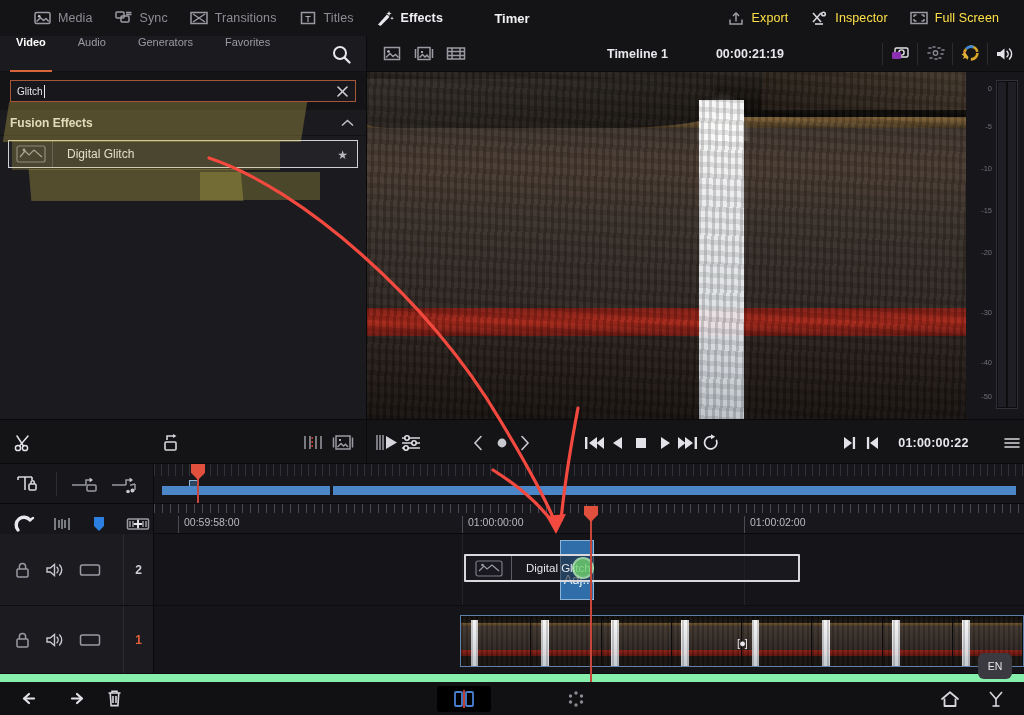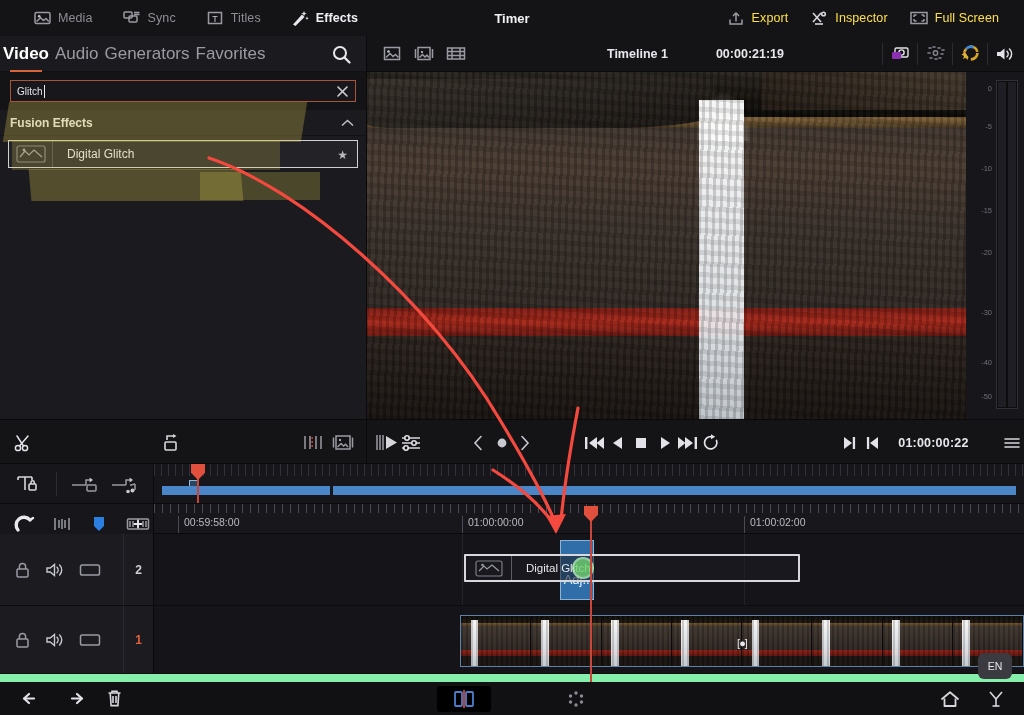--- a/index.html
+++ b/index.html
@@ -10,21 +10,21 @@
     overflow: hidden;
     color: #d8d8dc;
   }
   #app { position: relative; width: 1024px; height: 715px; }
 
   
   .topbar {
     position: absolute; left: 0; top: 0; width: 1024px; height: 36px;
     background: #141417; display: flex; align-items: center;
   }
-  .topnav { display: flex; align-items: center; gap: 8px; padding-left: 22px; text-align: right; }
+  .topnav { display: flex; align-items: center; gap: 0px; padding-left: 22px; text-align: right; }
   .topnav-item {
     display: flex; align-items: center; gap: 7px;
     padding: 0 11px; height: 36px; cursor: pointer;
     font-size: 12.5px; color: #8d8d95; letter-spacing: .1px;
   }
   .topnav-item.active { color: #f0f0f4; font-weight: bold; }
   .topnav-item .ic { width: 18px; height: 16px; display: flex; align-items: center; justify-content: center; }
   .topbar-title {
     position: absolute; left: 0; right: 0; top: 0; height: 36px;
     display: flex; align-items: center; justify-content: center;
@@ -41,22 +41,22 @@
   
   .fxpanel {
     position: absolute; left: 0; top: 36px; width: 367px; height: 383px;
     background: #1b1b1f; border-right: 1px solid #0a0a0c;
   }
   .fxtabs {
     height: 36px; display: flex; align-items: center;
     border-bottom: 1px solid #111114; background: #1b1b1f; position: relative;
   }
   .fxtab {
-    font-size: 17px; color: #9a9aa2; padding: 0 3px; height: 36px;
-    display: flex; align-items: center; cursor: pointer; position: relative;
+    font-size: 11px; color: #9a9aa2; padding: 0 16px; height: 36px;
+    display: flex; cursor: pointer; position: relative;
   }
   .fxtab.active { color: #fff; font-weight: bold; }
   .fxtab.active::after {
     content: ''; position: absolute; left: 10px; right: 10px; bottom: 0;
     height: 2px; background: #d8653a;
   }
   .fxsearch-btn {
     position: absolute; right: 14px; top: 7px; width: 22px; height: 22px;
     display: flex; align-items: center; justify-content: center; cursor: pointer;
   }
@@ -321,20 +321,29 @@
         <span class="ic">
           <svg width="18" height="14" viewBox="0 0 18 14">
               <rect class="st" x="1" y="1" width="8" height="6" rx="1"></rect>
               <rect class="st" x="6" y="5" width="8" height="6" rx="1"></rect>
               <path class="st" d="M11 1.6h5.5M11 3.6h5.5"></path>
             </svg>
         </span>
         <span>Sync</span>
       </div>
 
+      <div class="topnav-item">
+        <span class="ic">
+          <svg width="18" height="14" viewBox="0 0 18 14">
+              <rect class="st" x="1" y="1.5" width="16" height="11"></rect>
+              <path class="st" d="M3 3 L15 11 M15 3 L3 11"></path>
+            </svg>
+        </span>
+        <span>Transitions</span>
+      </div>
 
       <div class="topnav-item">
         <span class="ic">
           <svg width="16" height="14" viewBox="0 0 16 14">
               <rect class="st" x="1.5" y="1.5" width="13" height="11"></rect>
               <text x="8" y="10.5" text-anchor="middle" font-size="9" font-family="Liberation Sans" fill="#c8c8d0">T</text>
             </svg>
         </span>
         <span>Titles</span>
       </div>

